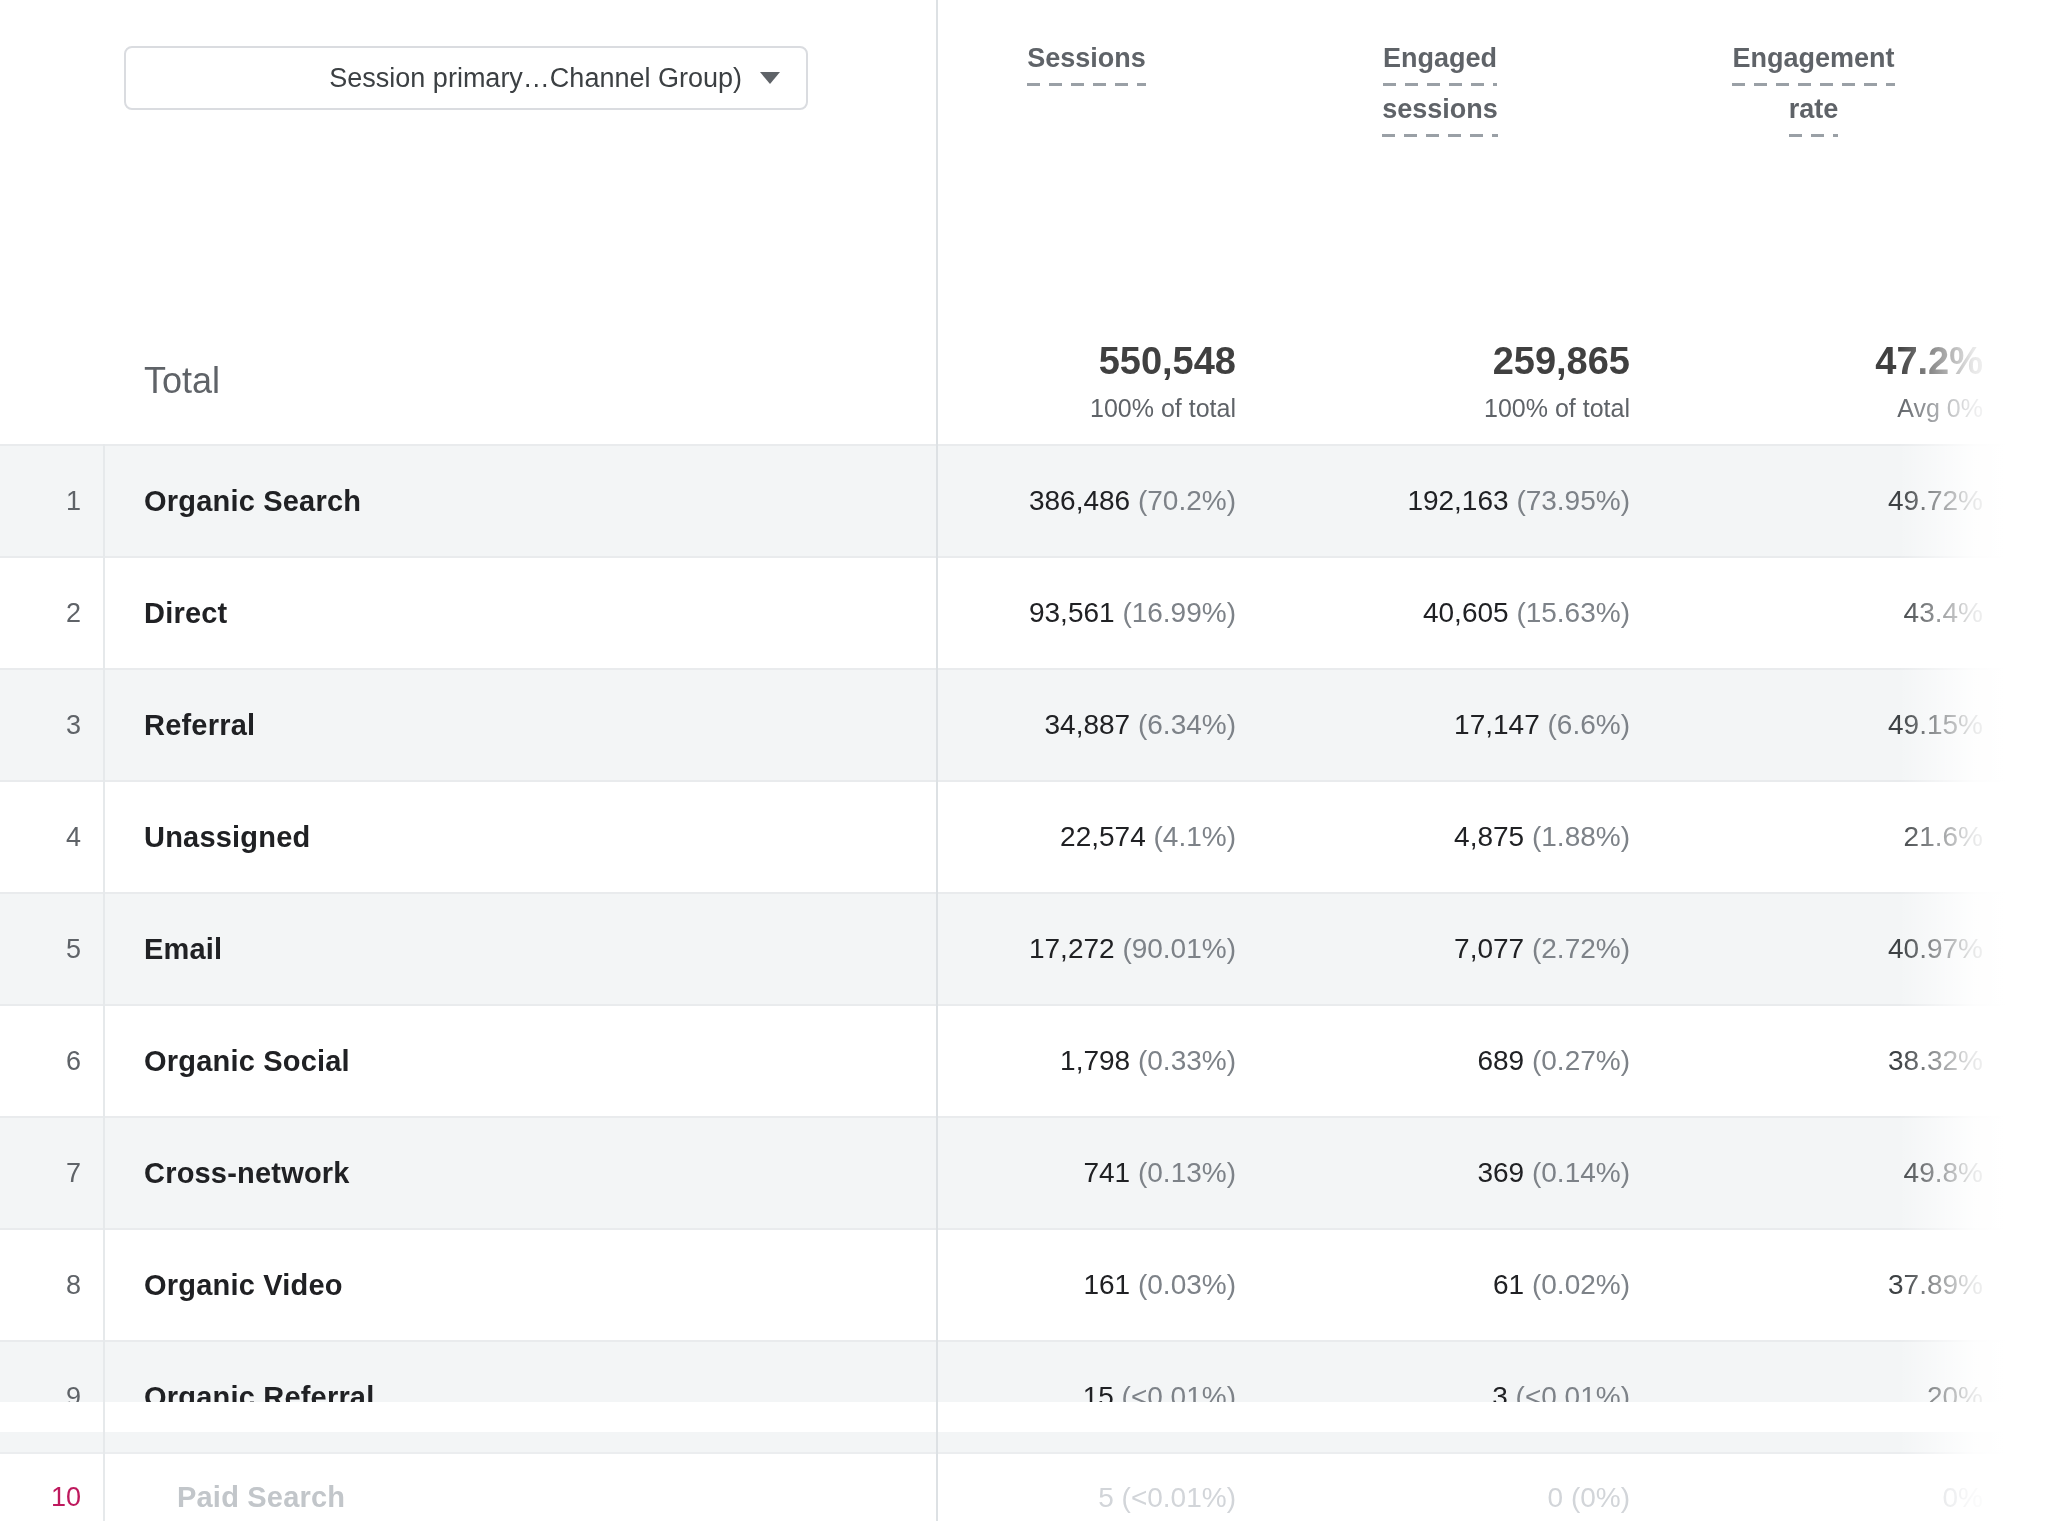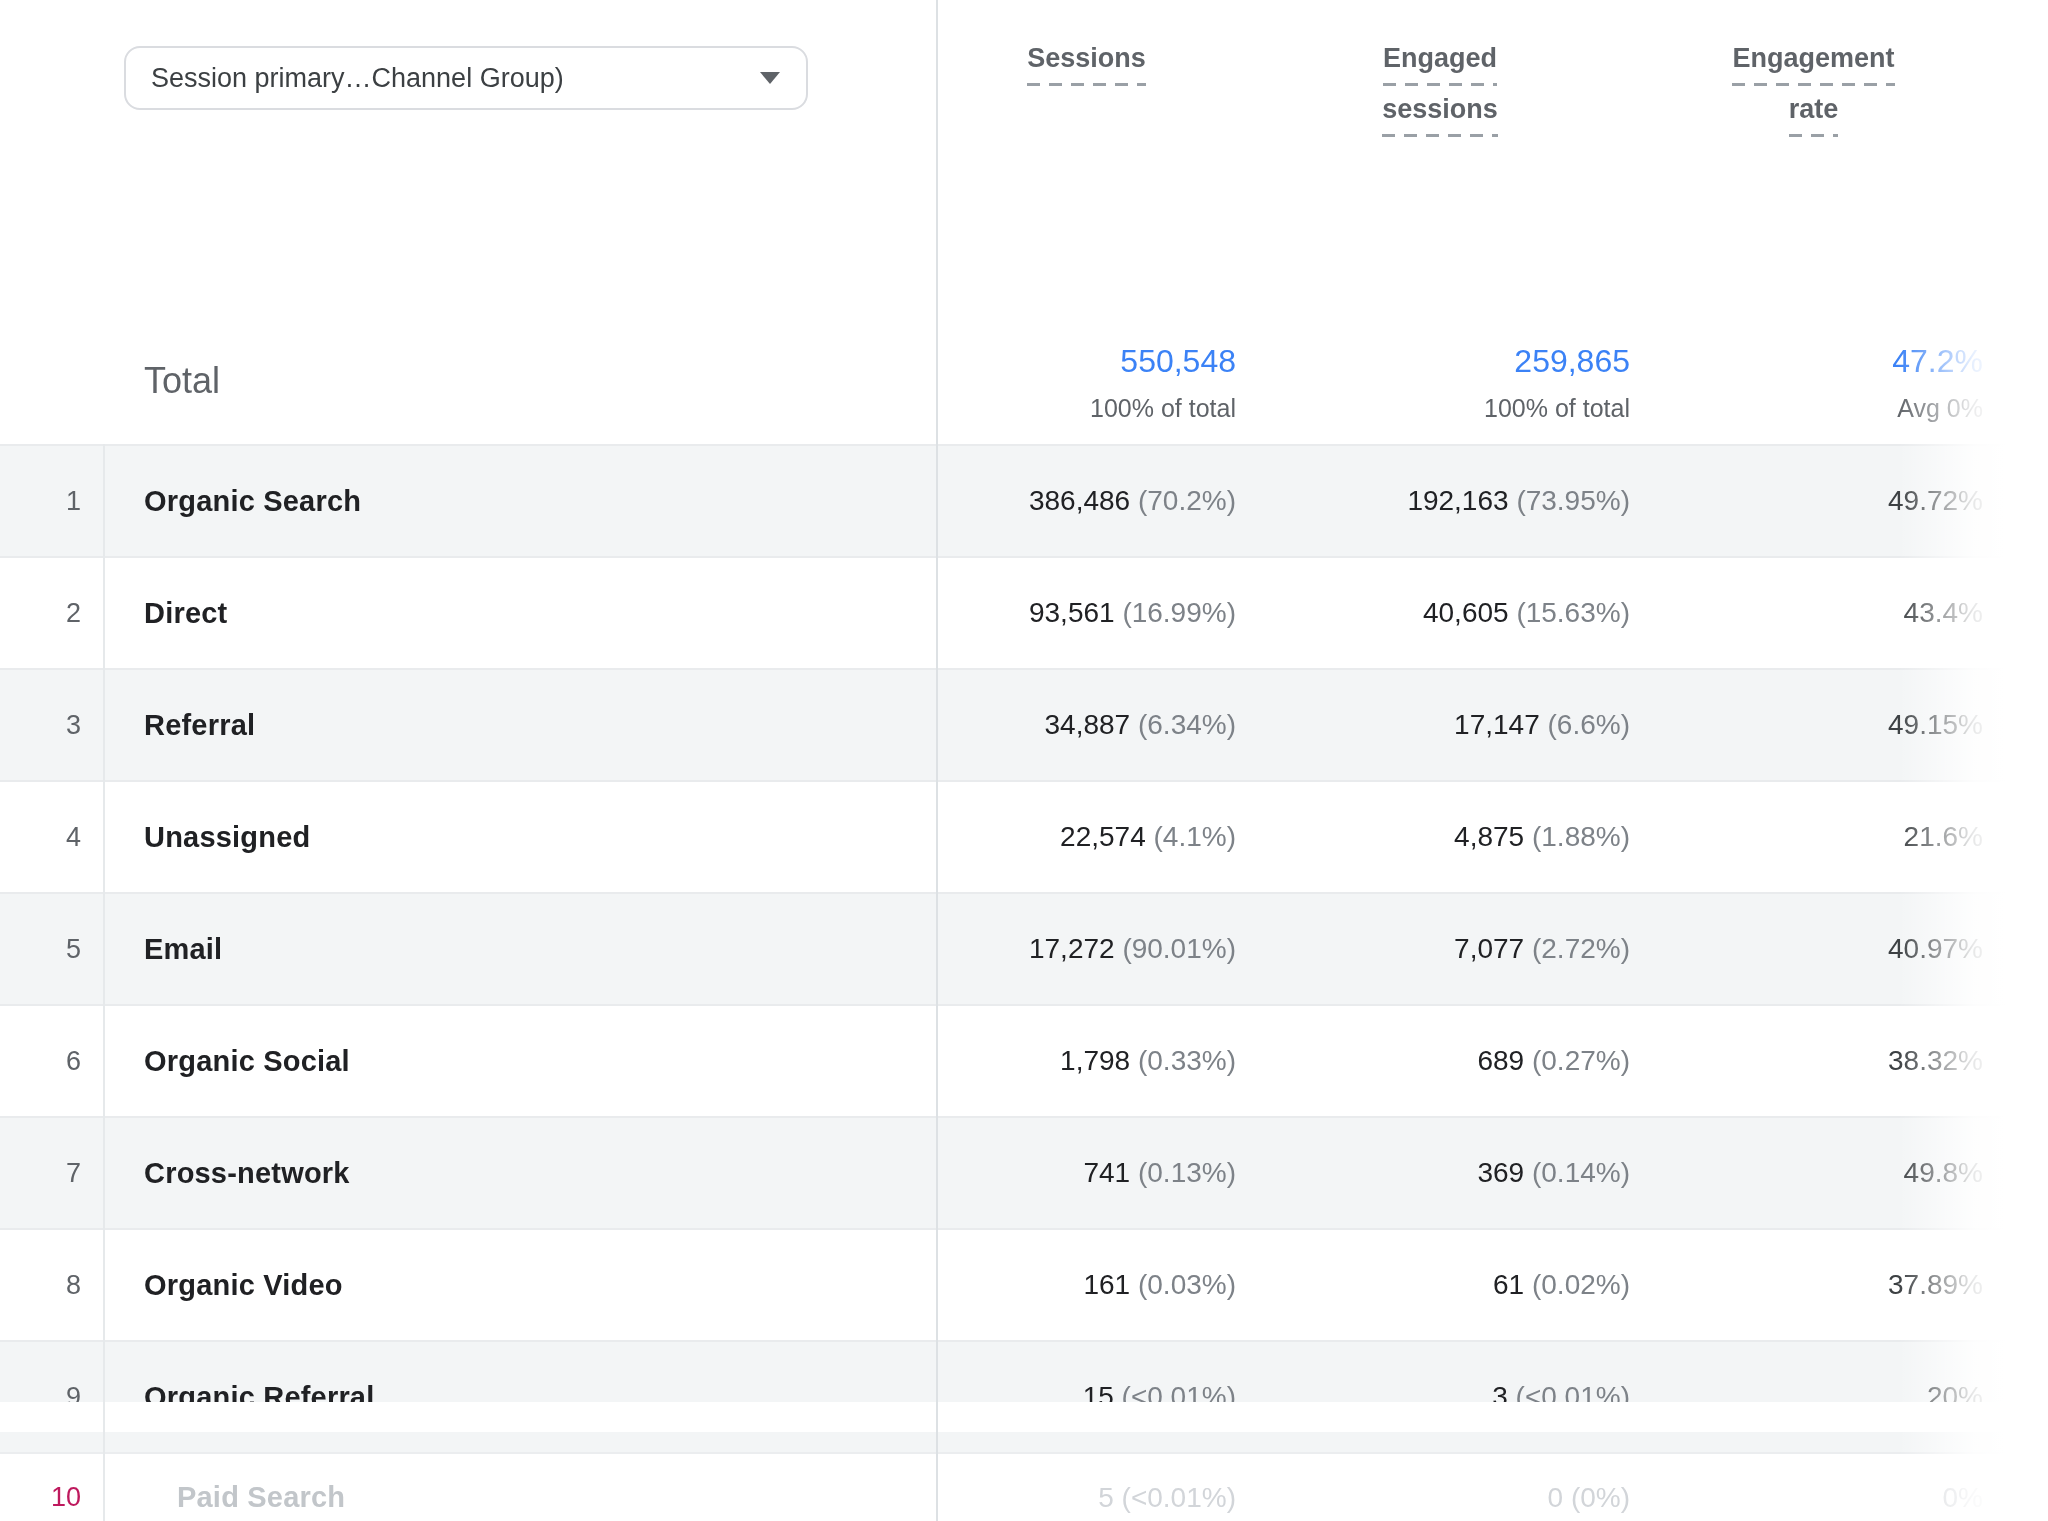--- a/index.html
+++ b/index.html
@@ -15,22 +15,22 @@
     display:grid;
     grid-template-columns:103px 834px 313px 394px 353px 51px;
     align-items:center;
   }
   .cell{min-width:0;}
 
   
   .header-row{height:330px;position:relative;align-items:start;}
   .dim-dropdown{
     position:absolute;left:124px;top:46px;width:684px;height:64px;
-    border:2px solid #dadce0;border-radius:16px;background:#fff;
-    display:flex;align-items:center;justify-content:space-between;
+    border:2px solid #dadce0;border-radius:8px;background:#fff;
+    display:flex;align-items:center;justify-content:flex-end;
     padding:0 26px 0 25px;box-sizing:border-box;cursor:pointer;
   }
   .dim-dropdown .lbl{font-size:27px;color:#3c4043;white-space:nowrap;}
   .caret{
     width:0;height:0;border-left:10px solid transparent;border-right:10px solid transparent;
     border-top:12px solid #5f6368;margin-left:18px;flex:none;
   }
   .col-head{
     display:flex;flex-direction:column;align-items:center;
     padding:42px 14px 0 0;cursor:pointer;
@@ -45,21 +45,21 @@
   
   .total-row{height:114px;align-items:center;}
   .total-label{
     padding-left:41px;font-size:36px;color:#5f6368;align-self:center;
     transform:translateY(-6px);
   }
   .tot{
     display:flex;flex-direction:column;align-items:flex-end;
     padding-right:14px;transform:translateY(-4px);
   }
-  .tot .v{font-size:32px;font-weight:normal;color:#3b82f6;line-height:36px;}
+  .tot .v{font-size:38px;font-weight:bold;color:#404040;line-height:36px;}
   .tot .s{font-size:25px;color:#5f6368;line-height:30px;margin-top:14px;}
 
   
   .data-row{height:110px;border-top:2px solid #e9ebed;background:#fff;}
   .data-row.banded{background:#f3f5f6;}
   .cell.rank{text-align:right;padding-right:22px;font-size:27px;color:#5f6368;}
   .cell.channel{padding-left:41px;font-size:29px;font-weight:600;color:#202124;letter-spacing:.2px;white-space:nowrap;}
   .cell.num{text-align:right;padding-right:14px;font-size:28px;color:#202124;white-space:nowrap;}
   .cell.num .pct{color:#7d8288;text-align:right;}
   .cell.rate{color:#3c4043;}

